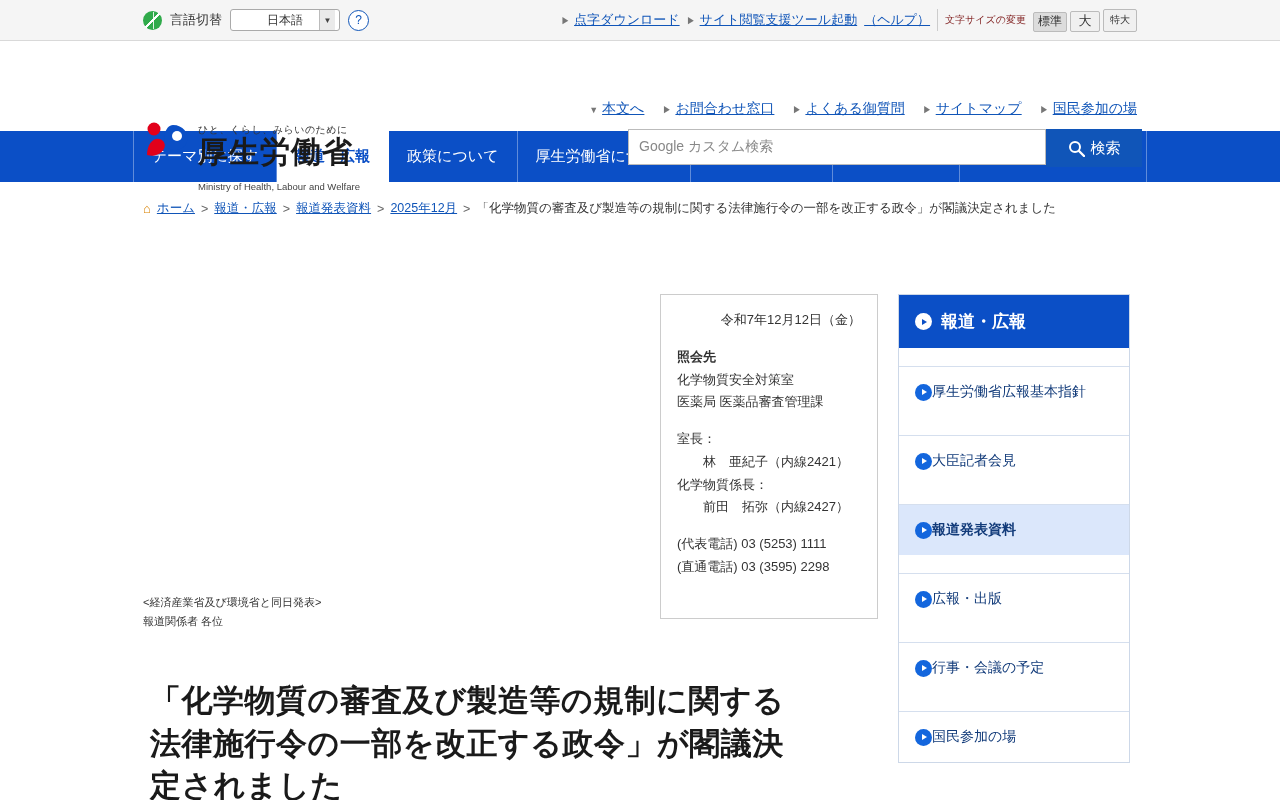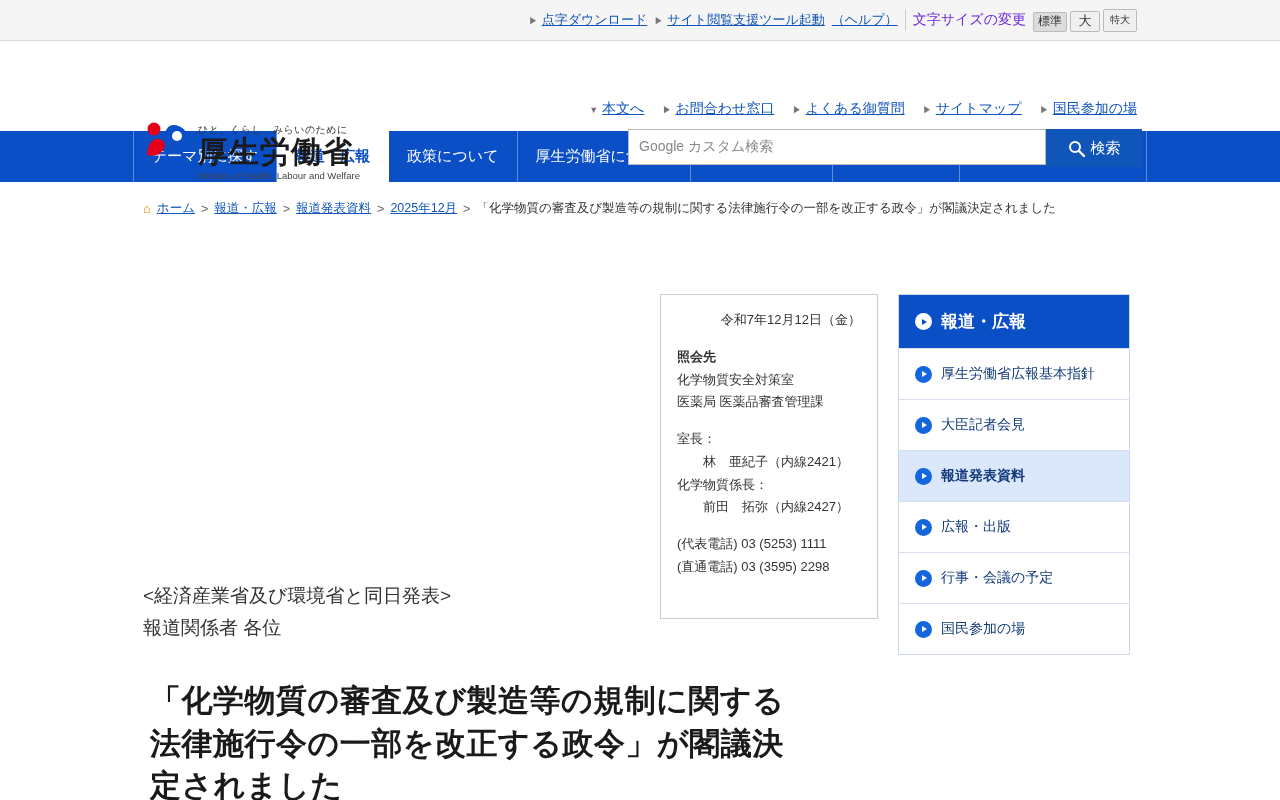--- a/index.html
+++ b/index.html
@@ -74,21 +74,21 @@
     display: flex;
     align-items: center;
     margin-left: auto;
     margin-right: 143px;
     gap: 7px;
     font-size: 13px;
   }
   .util-link { color: #1055b8; text-decoration: underline; }
   .tri { color: #777; font-size: 9px; margin-right: 4px; }
   .divider-v { width: 1px; height: 22px; background: #cccccc; }
-  .size-label { color: #6d28d9; font-size: 14px; }
+  .size-label { color: #7f1d1d; font-size: 10px; }
   .size-btns { display: flex; gap: 3px; align-items: flex-end; }
   .size-btn {
     border: 1px solid #bbb;
     background: #f0f0f0;
     color: #333;
     border-radius: 2px;
     display: flex; align-items: center; justify-content: center;
   }
   .size-btn.s1 { width: 34px; height: 20px; font-size: 12px; background: #dcdcdc; }
   .size-btn.s2 { width: 30px; height: 21px; font-size: 13px; }
@@ -123,21 +123,21 @@
   }
   .logo-text .tag {
     font-size: 10px; color: #333; letter-spacing: .5px;
     margin-bottom: 1px;
   }
   .logo-text .name {
     font-size: 30px; font-weight: bold; color: #1a1a1a;
     letter-spacing: 1px; line-height: 1;
   }
   .logo-text .en {
-    font-size: 9.5px; color: #444; margin-top: 3px;
+    font-size: 9.5px; color: #444; margin-top: 14px;
   }
   .search-wrap {
     position: absolute;
     right: 138px;
     top: 88px;
     display: flex;
     align-items: flex-start;
   }
   .search-box {
     width: 418px; height: 36px;
@@ -236,24 +236,24 @@
     display: flex; align-items: center;
     gap: 9px;
     padding: 0 16px;
     font-size: 17px;
     font-weight: bold;
   }
   .side-item {
     height: 51px;
     border-top: 1px solid #d5dfee;
     display: flex; align-items: center;
-    gap: 9px;
     padding: 0 16px;
     font-size: 14px;
     color: #123b7a;
+    margin-top: 18px;
   }
   .side-item:first-of-type { border-top: none; }
   .side-item.active { background: #dbe7fb; font-weight: bold; }
   .bullet {
     width: 17px; height: 17px;
     border-radius: 50%;
     background: #1366dd;
     flex: 0 0 17px;
     display: flex; align-items: center; justify-content: center;
   }
@@ -262,42 +262,51 @@
     content: "";
     border-left: 5px solid #fff;
     border-top: 3.5px solid transparent;
     border-bottom: 3.5px solid transparent;
     margin-left: 2px;
   }
   .side-head .bullet::after { border-left-color: #0b4fc6; }
 
   .pre-note {
     position: absolute;
-    left: 0; top: 349px;
-    font-size: 19px;
+    left: 0; top: 362px;
+    font-size: 11px;
     line-height: 1.7;
     color: #333;
     padding-left: 143px;
   }
   .page-title {
     position: absolute;
     left: 0; top: 428px;
     width: 790px;
     padding-left: 150px;
     font-size: 31px;
     font-weight: bold;
     line-height: 1.38;
     color: #1a1a1a;
     letter-spacing: .5px;
   }
 </style>
 </head>
 <body>
 
 <div class="utility-bar">
+  <div class="util-left">
+    <span class="globe-icon"></span>
+    <span class="lang-label">言語切替</span>
+    <span class="lang-select">
+      <span>日本語</span>
+      <span class="caret">▼</span>
+    </span>
+    <span class="help-circle">?</span>
+  </div>
   <div class="util-right">
     <span>
       <span class="tri">▶</span><a class="util-link" href="#">点字ダウンロード</a>
     </span>
     <span>
       <span class="tri">▶</span><a class="util-link" href="#">サイト閲覧支援ツール起動</a>
     </span>
     <a class="util-link" href="#">（ヘルプ）</a>
     <span class="divider-v"></span>
     <span class="size-label">文字サイズの変更</span>

